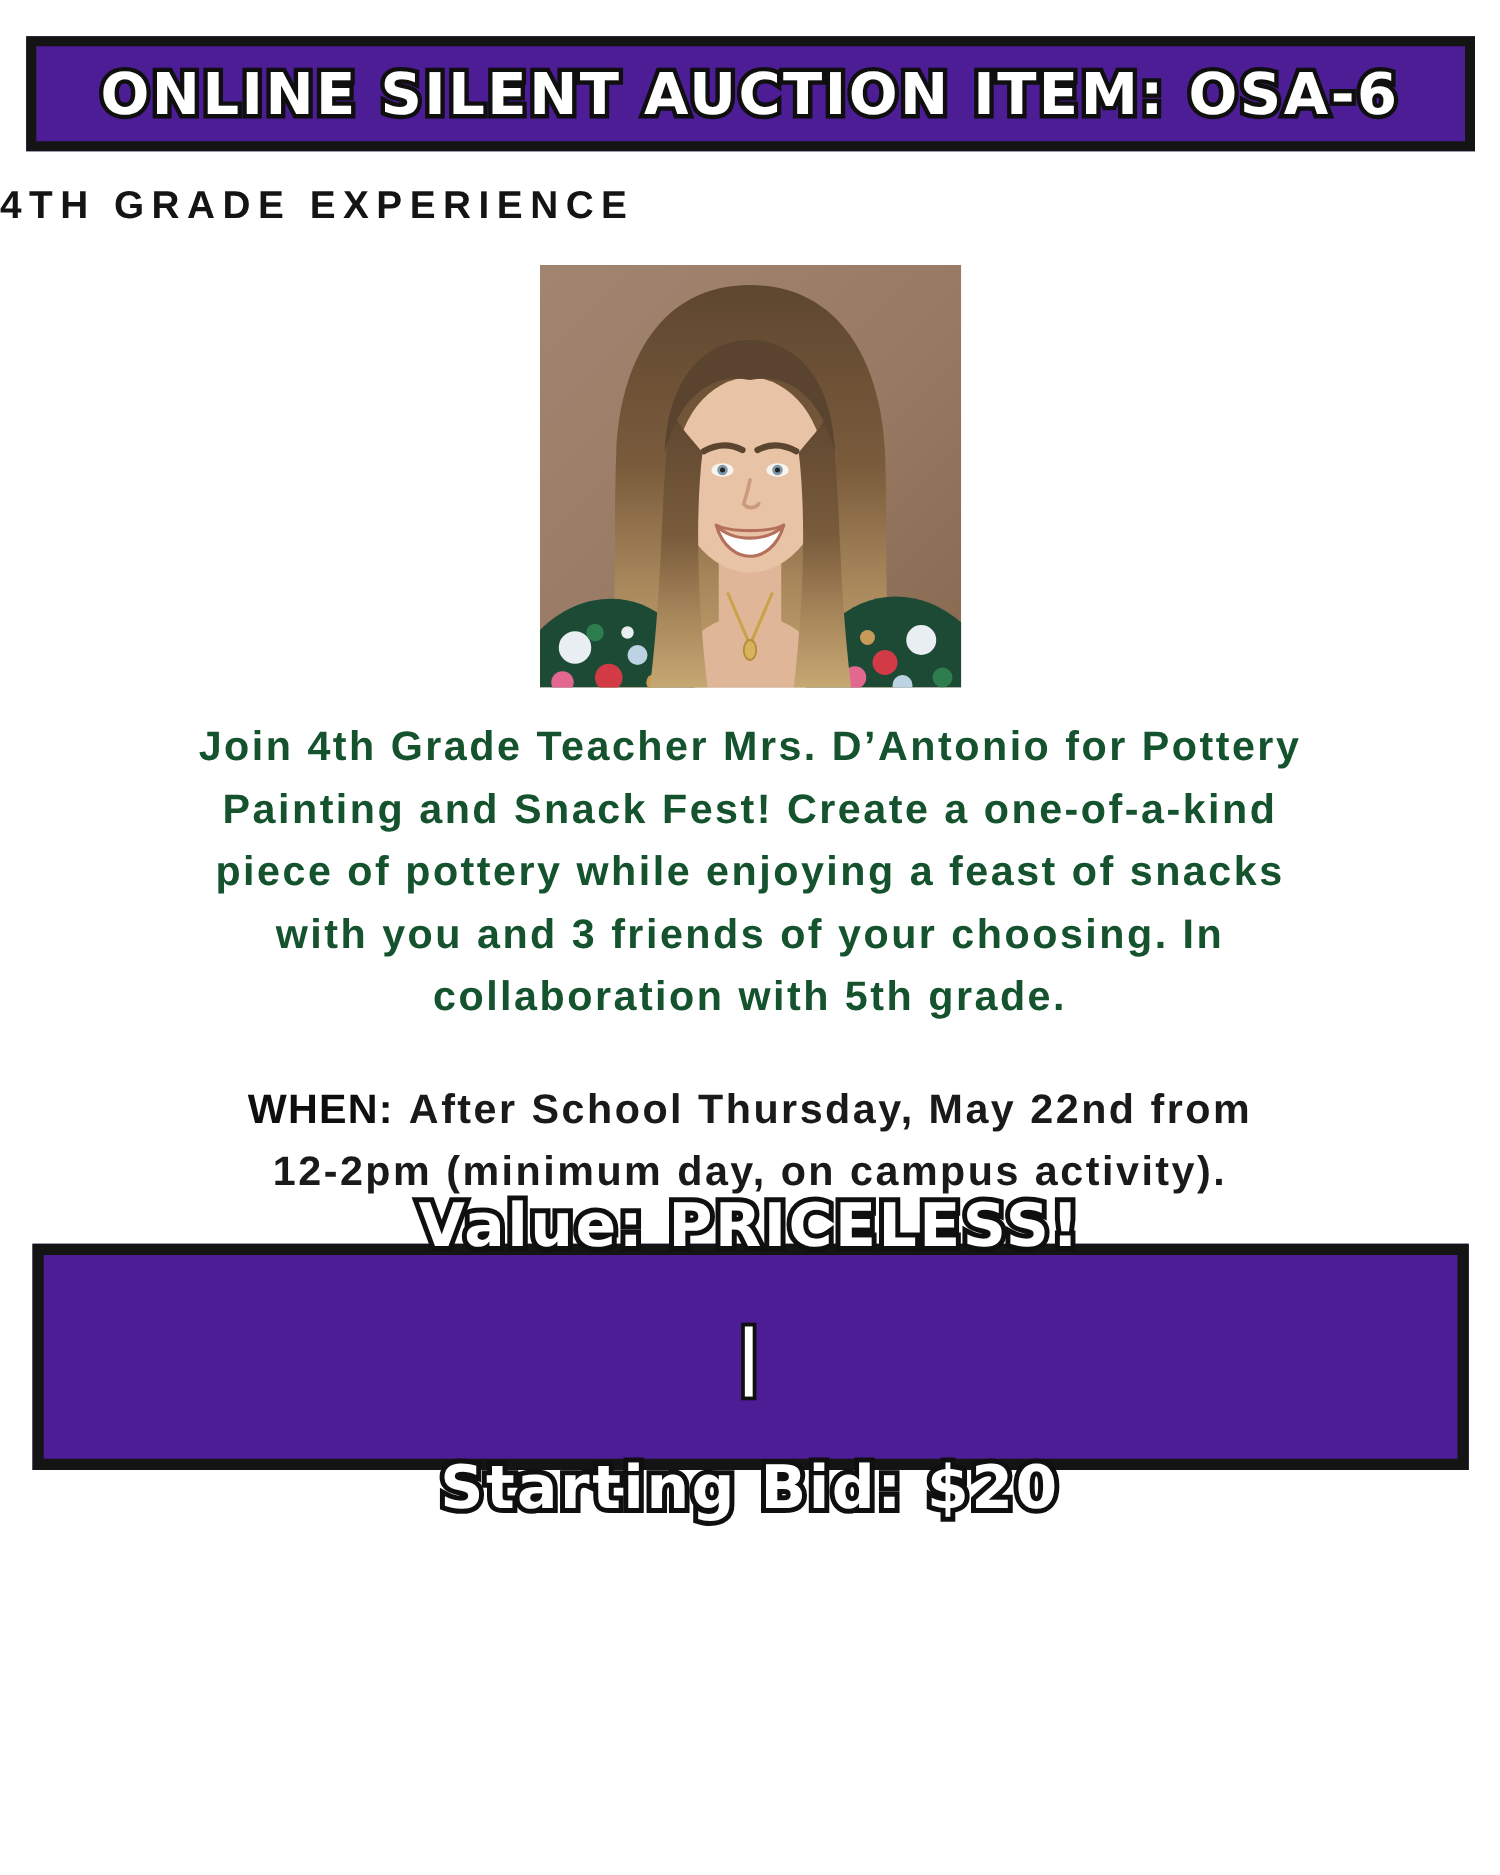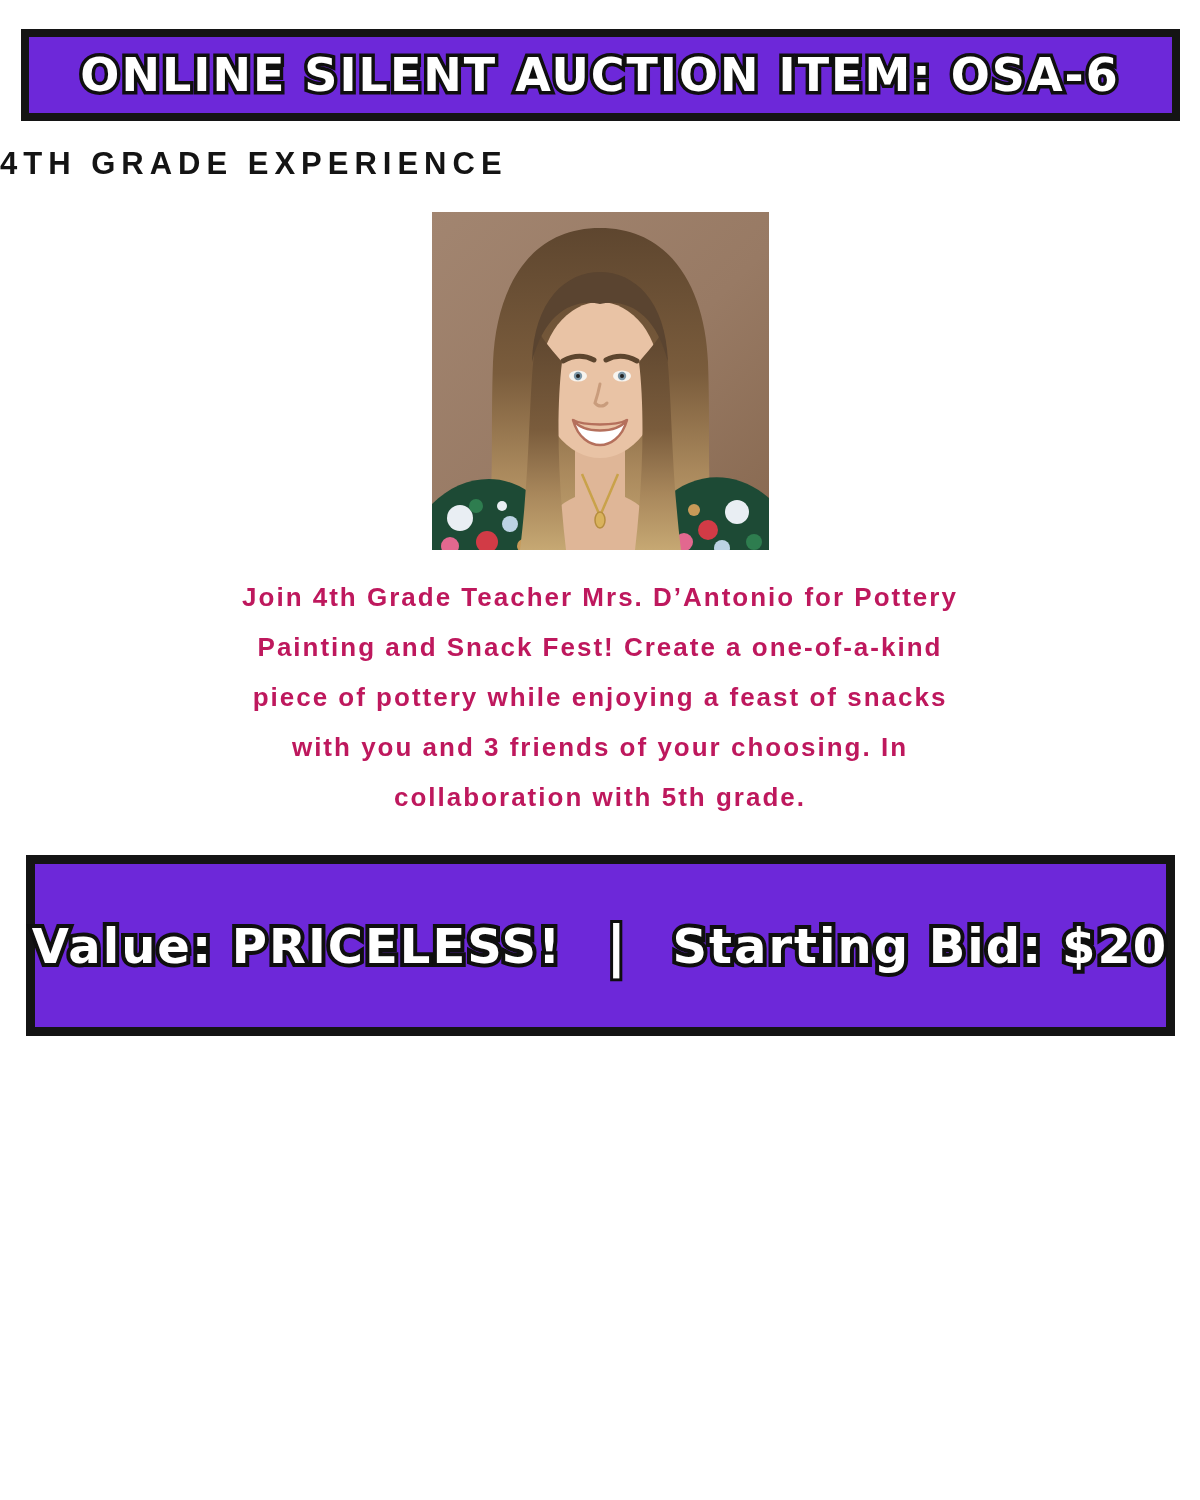--- a/index.html
+++ b/index.html
@@ -7,33 +7,34 @@
     width: 1200px; height: 1500px;
     background: #ffffff;
     font-family: "Liberation Sans", sans-serif;
     overflow: hidden;
   }
   .flyer { width: 1200px; height: 1500px; position: relative; }
 
   
   .banner {
     box-sizing: border-box;
-    background: #6d28d9;
+    background: #4c1d95;
     border: 8px solid #141414;
     display: flex; align-items: center; justify-content: center;
   }
   .top-banner {
     width: 1159px; height: 92px;
     margin: 29px auto 0;
   }
   .bottom-banner {
     width: 1149px; height: 181px;
     margin: 33px auto 0;
     border-width: 9px;
     gap: 44px;
+    flex-direction: column;
   }
   .outlined-text {
     color: #ffffff;
     font-weight: 700;
     -webkit-text-stroke: 7px #0f0f0f;
     paint-order: stroke fill;
     white-space: nowrap;
     font-family: "DejaVu Sans", sans-serif;
   }
   .top-banner .outlined-text {
@@ -82,25 +83,25 @@
     white-space: nowrap;
     transform: scaleY(1.4);
     transform-origin: center center;
   }
 
   
   .description {
     margin: 22px auto 0;
     width: 1180px;
     text-align: center;
-    font-size: 26px;
+    font-size: 33px;
     line-height: 50px;
     font-weight: 700;
     letter-spacing: 2px;
-    color: #be185d;
+    color: #14532d;
     white-space: pre-line;
   }
   .when {
     margin: 40px auto 0;
     width: 1180px;
     text-align: center;
     font-size: 33px;
     line-height: 50px;
     font-weight: 700;
     letter-spacing: 2px;
@@ -182,20 +183,22 @@
     </svg>
   </div>
 
 
   <p class="description">Join 4th Grade Teacher Mrs. D’Antonio for Pottery
 Painting and Snack Fest! Create a one-of-a-kind
 piece of pottery while enjoying a feast of snacks
 with you and 3 friends of your choosing. In
 collaboration with 5th grade.</p>
 
+  <p class="when"><strong class="when-label">WHEN:</strong><span class="when-text">After School Thursday, May 22nd from
+12-2pm (minimum day, on campus activity).</span></p>
 
   <div class="banner bottom-banner">
     <span class="outlined-text">Value: PRICELESS!</span>
     <span class="outlined-text pipe">|</span>
     <span class="outlined-text">Starting Bid: $20</span>
   </div>
 
 </div>
 
 </body></html>

